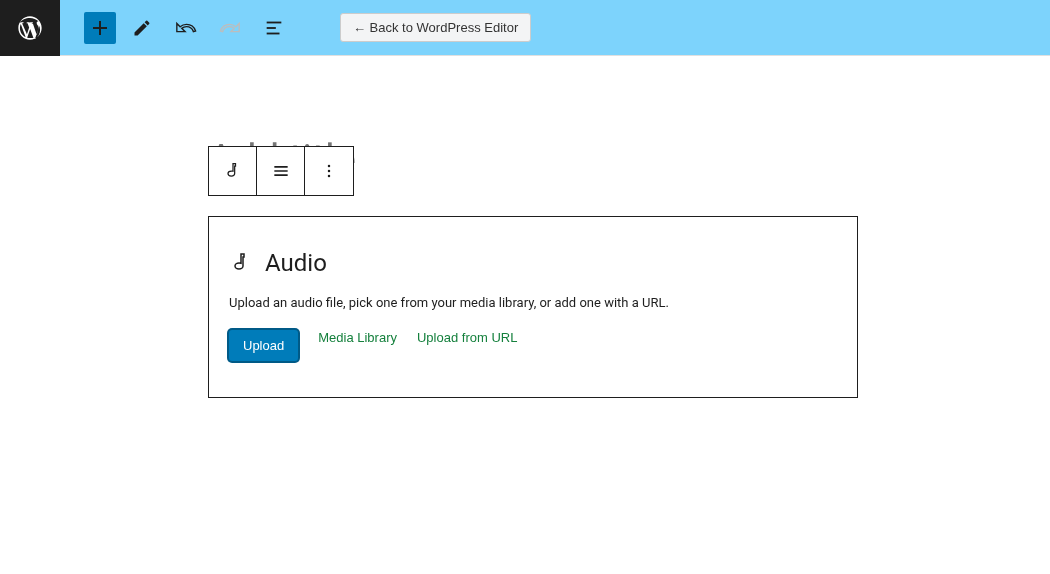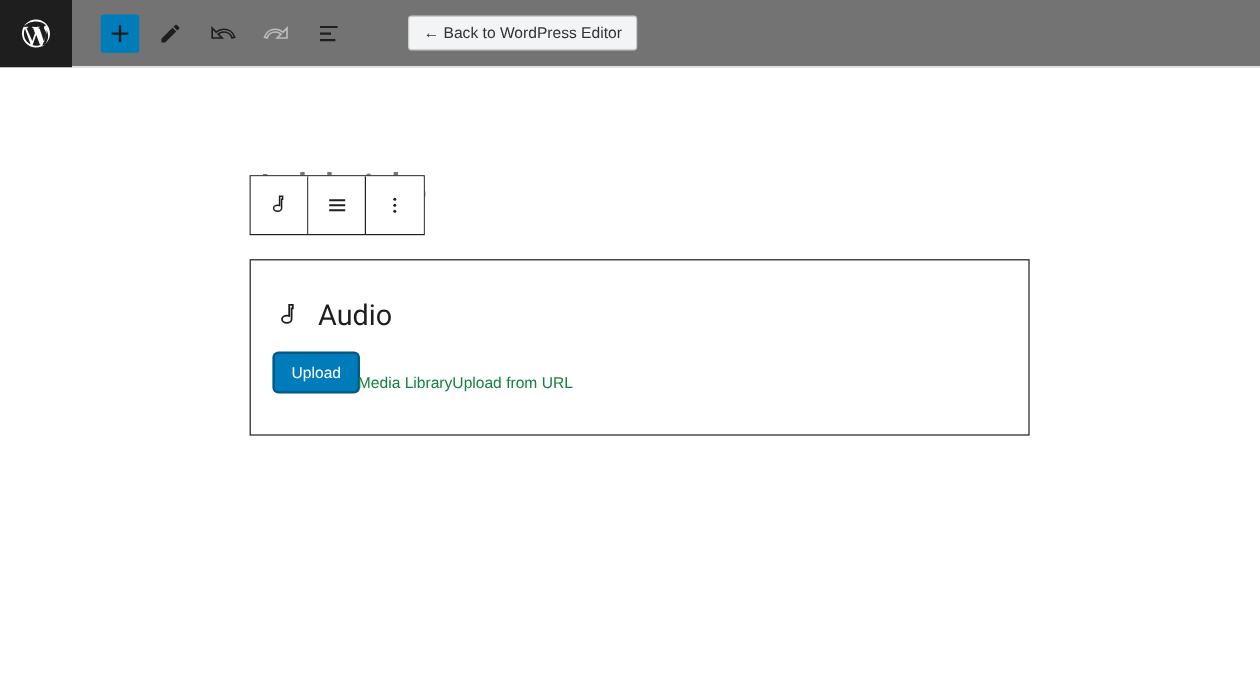--- a/index.html
+++ b/index.html
@@ -9,21 +9,21 @@
       color: #1e1e1e;
       width: 1050px;
       height: 574px;
       overflow: hidden;
     }
     .top-bar {
       display: flex;
       align-items: center;
       height: 56px;
       border-bottom: 1px solid #e0e0e0;
-      background: #737373;
+      background: #7dd3fc;
     }
     .wp-logo {
       width: 60px;
       height: 56px;
       background: #1e1e1e;
       display: flex;
       align-items: center;
       justify-content: center;
     }
     .wp-logo svg { fill: #fff; }
@@ -127,21 +127,22 @@
       font-weight: 400;
       color: #1e1e1e;
     }
     .ph-description {
       font-size: 13px;
       color: #1e1e1e;
       margin-bottom: 20px;
     }
     .ph-actions {
       display: flex;
-      align-items: flex-end;
+      align-items: flex-start;
+      gap: 20px;
     }
     .btn-primary {
       background: #007cba;
       color: #fff;
       border: none;
       padding: 8px 14px;
       font-size: 13px;
       border-radius: 3px;
       cursor: pointer;
       box-shadow: 0 0 0 2px #005a87;
@@ -222,20 +223,21 @@
 
     <div class="block-placeholder">
       <div class="ph-header">
         <span class="icon">
           <svg width="24" height="24" viewBox="0 0 24 24">
             <path d="M12 3v9.28c-.6-.18-1.28-.28-2-.28-2.21 0-4 1.34-4 3s1.79 3 4 3 4-1.34 4-3V6h1V3h-3z" stroke="#1e1e1e" stroke-width="1.5" fill="none"></path>
           </svg>
         </span>
         <span class="label">Audio</span>
       </div>
+      <p class="ph-description">Upload an audio file, pick one from your media library, or add one with a URL.</p>
       <div class="ph-actions">
         <button class="btn-primary">Upload</button>
         <button class="btn-link">Media Library</button>
         <button class="btn-link">Upload from URL</button>
       </div>
     </div>
 
   </div>
 </div>
 

